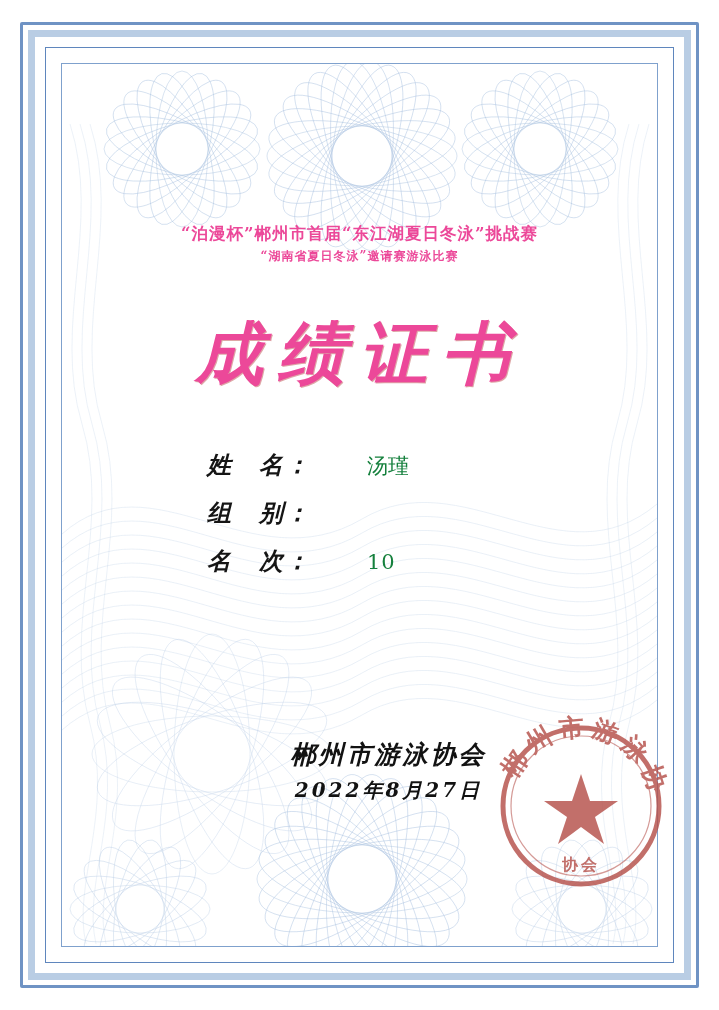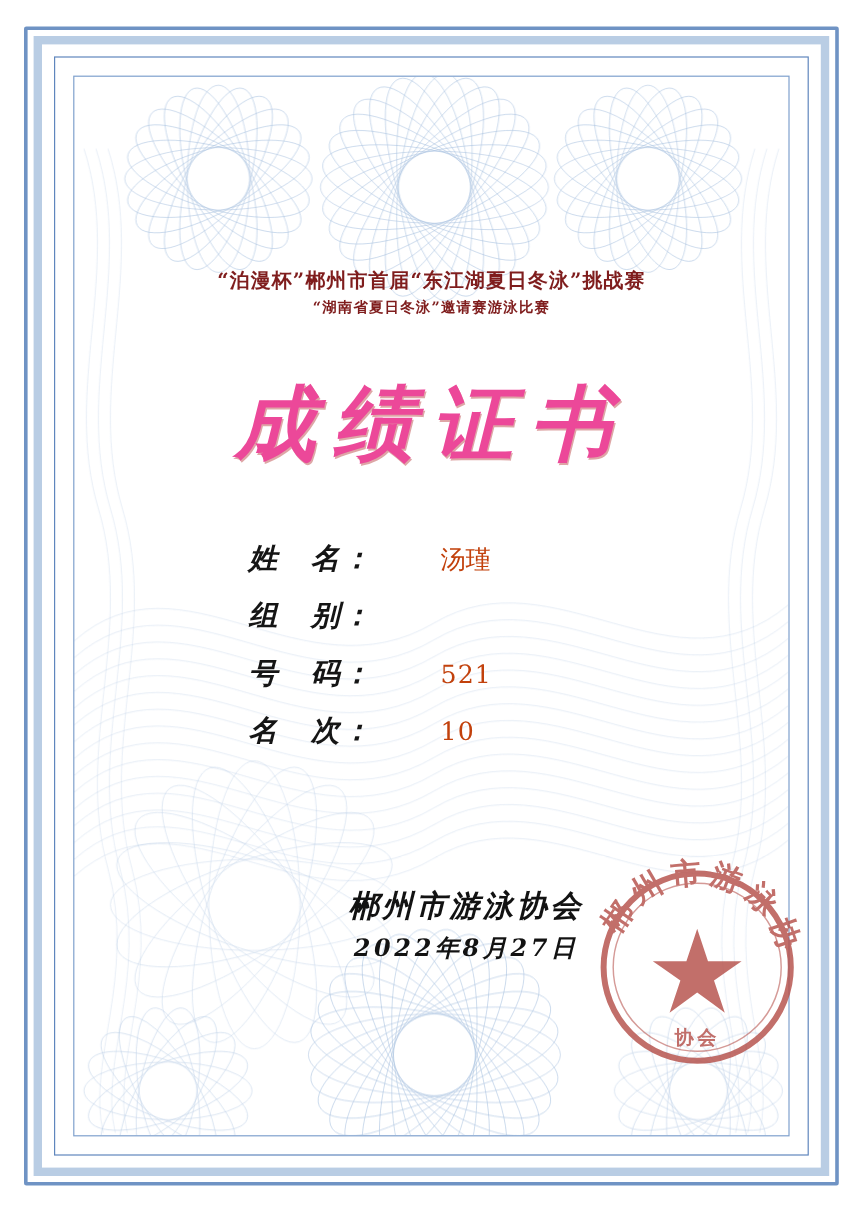--- a/index.html
+++ b/index.html
@@ -70,21 +70,21 @@
   }
 
   .subtitle-block {
     position: absolute;
     top: 158px;
     left: 0;
     width: 595px;
     text-align: center;
     font-family: "DejaVu Serif", "Liberation Serif", serif;
     font-weight: bold;
-    color: #7f1d1d;
+    color: #ec4899;
     letter-spacing: 1px;
   }
   .subtitle-line1 { font-size: 16.5px; line-height: 1.5; }
   .subtitle-line2 { font-size: 12px; line-height: 1.6; }
 
   .main-title {
     position: absolute;
     top: 245px;
     left: 0;
     width: 595px;
@@ -115,21 +115,21 @@
     font-size: 24px;
     font-weight: bold;
     font-style: italic;
     color: #151515;
     letter-spacing: 2px;
     white-space: nowrap;
   }
   .field-value {
     font-family: "DejaVu Serif", "Liberation Serif", serif;
     font-size: 21px;
-    color: #c2410c;
+    color: #15803d;
     padding-left: 42px;
     white-space: nowrap;
   }
   .field-value.num {
     font-family: "DejaVu Serif", "Liberation Serif", serif;
     letter-spacing: 1px;
   }
 
   .signature {
     position: absolute;
@@ -332,24 +332,20 @@
 
     <div class="fields">
       <div class="field-row">
         <div class="field-label">姓　名：</div>
         <div class="field-value">汤瑾</div>
       </div>
       <div class="field-row">
         <div class="field-label">组　别：</div>
       </div>
       <div class="field-row">
-        <div class="field-label">号　码：</div>
-        <div class="field-value num">521</div>
-      </div>
-      <div class="field-row">
         <div class="field-label">名　次：</div>
         <div class="field-value num">10</div>
       </div>
     </div>
 
     <div class="signature">
       <div class="sig-org">郴州市游泳协会</div>
       <div class="sig-date">2022年8月27日</div>
     </div>
 

